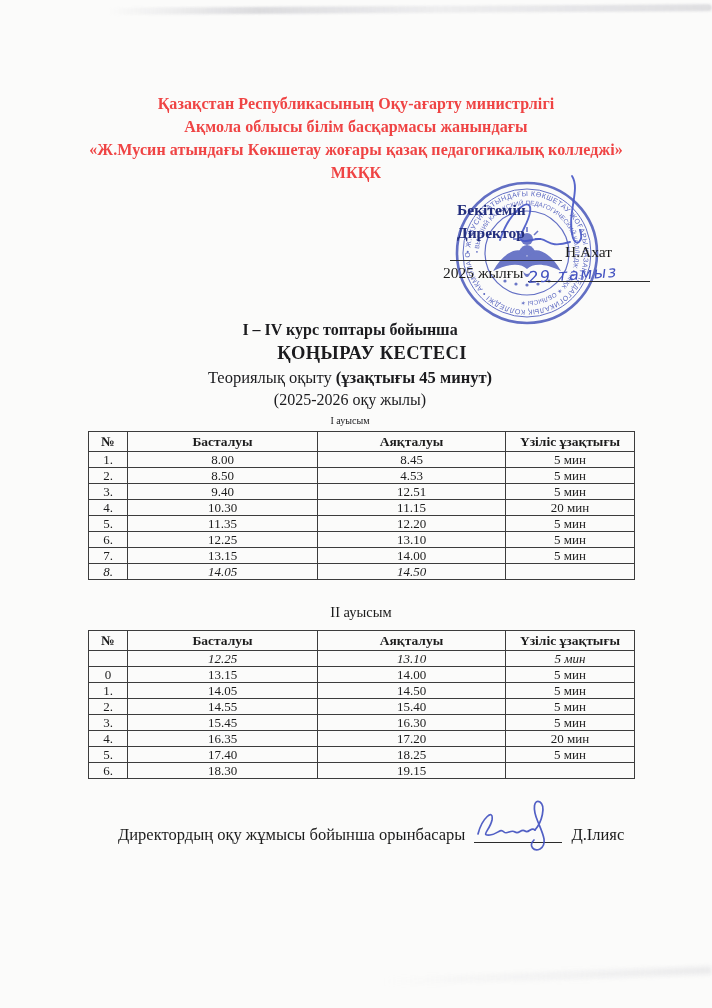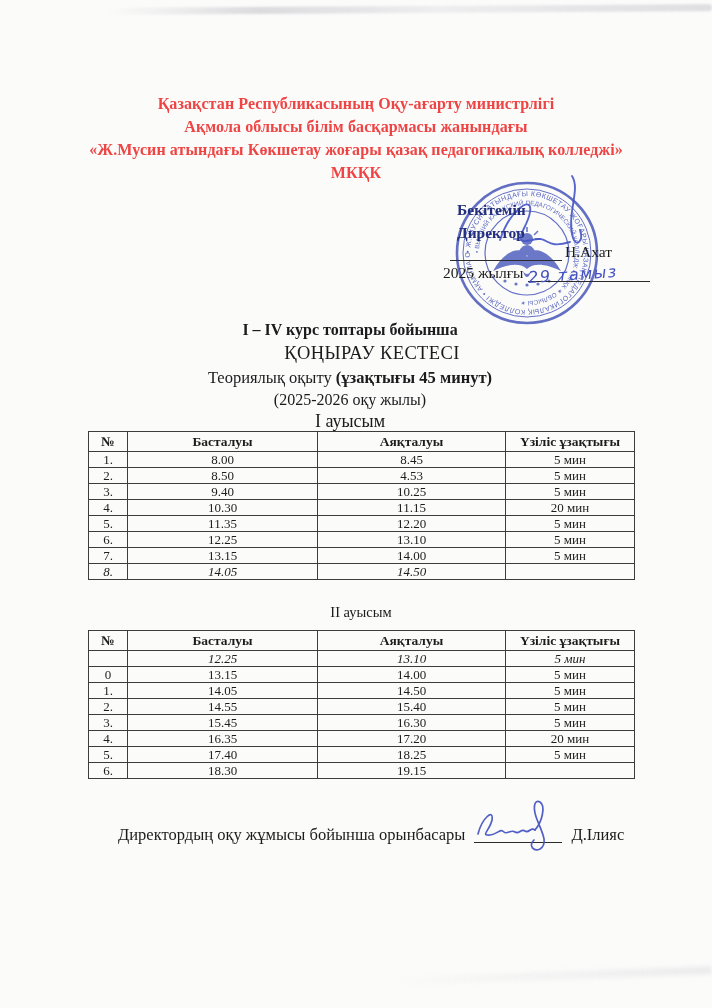--- a/index.html
+++ b/index.html
@@ -33,25 +33,25 @@
   .appr-date-row{position:absolute;left:443px;top:264px;display:flex;align-items:flex-end;font-size:15.5px;}
   .hw-slot{display:inline-block;width:122px;height:17px;border-bottom:1.4px solid #2b2b2b;margin-left:4px;position:relative;}
   .hw-date{
     position:absolute;left:0px;bottom:-3px;white-space:nowrap;
     font-family:"DejaVu Sans", sans-serif;font-style:italic;font-size:16px;
     color:#4352c0;letter-spacing:1.5px;transform:rotate(-4deg);
   }
   
   .title-block{position:absolute;top:319px;left:0;width:700px;text-align:center;color:#1b1b1e;}
   .t1{font-size:16px;font-weight:bold;line-height:22px;}
-  .t2{font-size:18.5px;font-weight:normal;line-height:25px;letter-spacing:.4px;padding-left:44px;}
+  .t2{font-size:18.5px;font-weight:bold;line-height:25px;letter-spacing:.4px;padding-left:44px;}
   .t3{font-size:16.5px;line-height:23px;}
   .t3 b{font-weight:bold;margin-top:36px;}
   .t4{font-size:16px;line-height:22px;}
-  .cap{font-size:18px;line-height:20px;text-align:center;}
+  .cap{font-size:10px;line-height:20px;text-align:center;}
   .caption2{position:absolute;top:604px;left:88px;width:546px;text-align:center;font-size:14.5px;}
   
   table{position:absolute;left:88px;width:546px;border-collapse:collapse;table-layout:fixed;
         font-size:13px;color:#1d1d1d;background:transparent;}
   #table1{top:431px;} #table2{top:630px;}
   th,td{border:1px solid #3c3c3c;text-align:center;padding:0 2px;height:15px;line-height:15px;overflow:hidden;}
   th{height:19px;line-height:19px;font-weight:bold;font-size:13.5px;}
   tr.italic td{font-style:italic;}
   
   .footer-row{position:absolute;left:118px;top:820px;display:flex;align-items:flex-end;font-size:16.5px;color:#1c1c1c;}
@@ -162,21 +162,21 @@
         </tr>
         <tr>
           <td>2.</td>
           <td>8.50</td>
           <td>4.53</td>
           <td>5 мин</td>
         </tr>
         <tr>
           <td>3.</td>
           <td>9.40</td>
-          <td>10.25</td>
+          <td>12.51</td>
           <td>5 мин</td>
         </tr>
         <tr>
           <td>4.</td>
           <td>10.30</td>
           <td>11.15</td>
           <td>20 мин</td>
         </tr>
         <tr>
           <td>5.</td>

